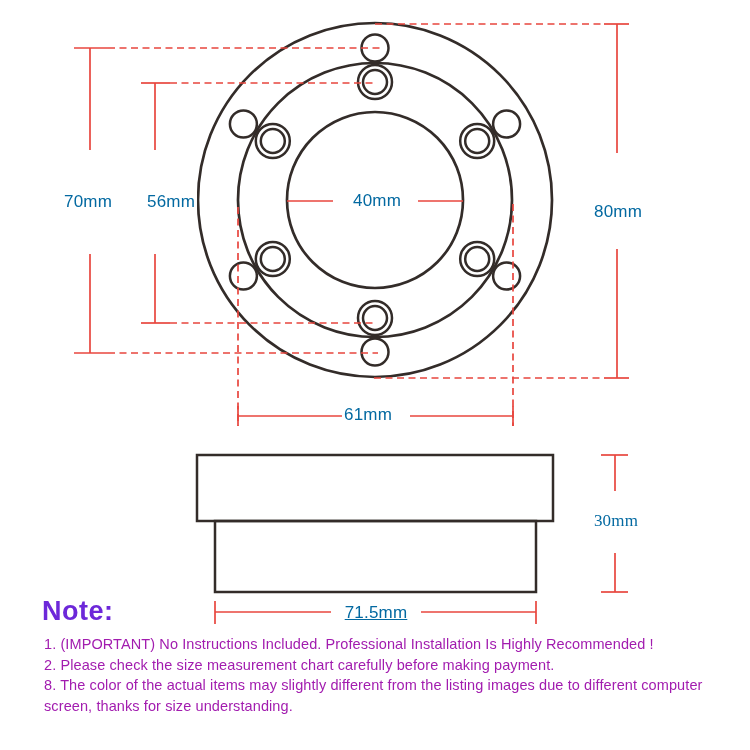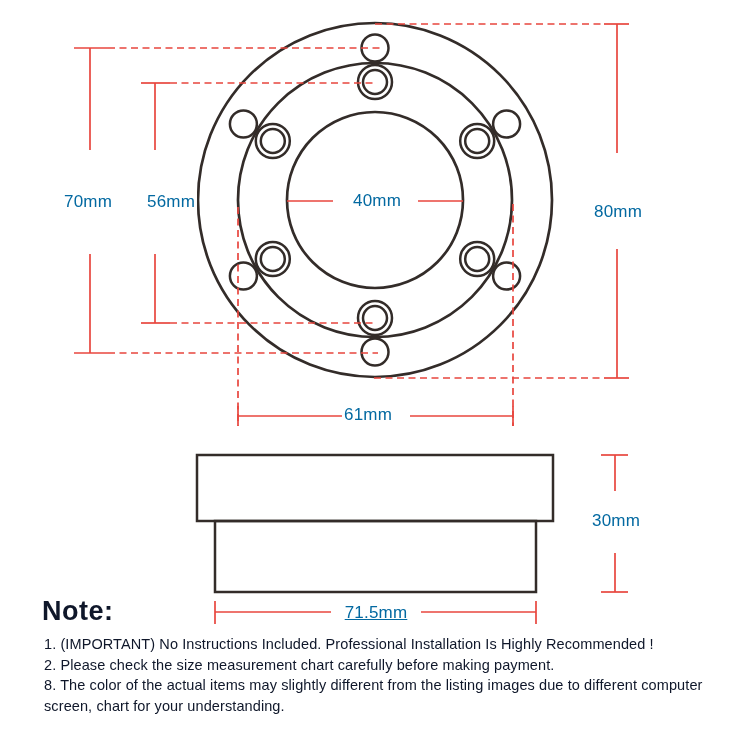--- a/index.html
+++ b/index.html
@@ -19,29 +19,29 @@
     white-space:nowrap;
     background:#ffffff;
     padding:0 2px;
     letter-spacing:0.2px;
   }
   #note-title{
     position:absolute;
     left:42px;top:596px;
     font-size:27px;
     font-weight:bold;
-    color:#0f172a;
+    color:#6d28d9;
     letter-spacing:0.5px;
   }
   #note-lines{
     position:absolute;
     left:44px;top:634px;
     width:700px;
     font-size:14.5px;
-    color:#0f172a;
+    color:#a21caf;
     letter-spacing:0.1px;
   }
   .note-line{
     white-space:nowrap;
     height:20.7px;
     line-height:20.7px;
   }
 </style>
 </head>
 <body>
@@ -142,24 +142,24 @@
         <line x1="421" y1="612" x2="536" y2="612"></line>
       </g>
     </g>
   </svg>
 
   <span class="dim-label" style="left:88px;top:202px;">70mm</span>
   <span class="dim-label" style="left:154px;top:202px;margin-left:17px;">56mm</span>
   <span class="dim-label" style="left:377px;top:201px;">40mm</span>
   <span class="dim-label" style="left:618px;top:212px;">80mm</span>
   <span class="dim-label" style="left:368px;top:415px;">61mm</span>
-  <span class="dim-label" style="left:616px;top:521px;">30mm</span>
+  <span class="dim-label" style="left:616px;top:521px;font-family:Liberation Serif, serif;">30mm</span>
   <span class="dim-label" style="left:376px;top:613px;text-decoration:underline;">71.5mm</span>
 
   <div id="note-title">Note:</div>
   <div id="note-lines">
     <div class="note-line">1. (IMPORTANT) No Instructions Included. Professional Installation Is Highly Recommended !</div>
     <div class="note-line">2. Please check the size measurement chart carefully before making payment.</div>
     <div class="note-line">8. The color of the actual items may slightly different from the listing images due to different computer</div>
-    <div class="note-line">screen, chart for your understanding.</div>
+    <div class="note-line">screen, thanks for size understanding.</div>
   </div>
 
 </div>
 
 </body></html>

